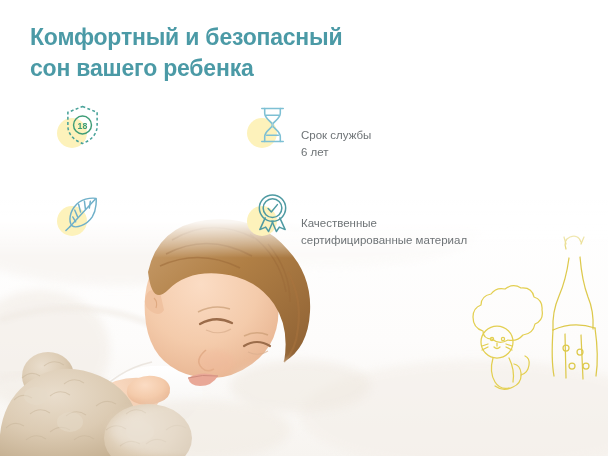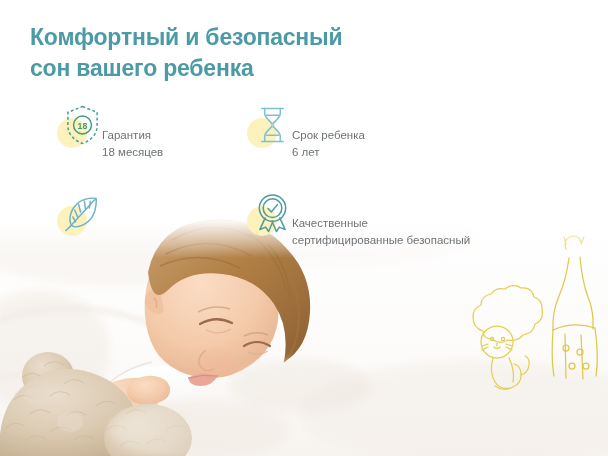--- a/index.html
+++ b/index.html
@@ -74,20 +74,21 @@
     z-index: 5;
     display: grid;
     grid-template-columns: 190px auto;
     grid-row-gap: 14px;
     padding-left: 57px;
   }
 
   .feature {
     display: flex;
     align-items: flex-start;
+    gap: 9px;
   }
 
   .feature-icon {
     position: relative;
     width: 45px;
     height: 46px;
     flex: 0 0 45px;
   }
 
   .feature-icon .blob {
@@ -399,43 +400,39 @@
 
     <div class="feature">
       <div class="feature-icon">
         <div class="blob"></div>
         <svg viewBox="0 0 40 42" fill="none" xmlns="http://www.w3.org/2000/svg">
           <path d="M20 2 L35 8 V22 C35 31 28 37 20 40 C12 37 5 31 5 22 V8 Z" stroke="#4aa39a" stroke-width="1.6" stroke-linejoin="round" stroke-dasharray="3 2.4"></path>
           <circle cx="20" cy="21" r="9.2" stroke="#3f9d77" stroke-width="1.5"></circle>
           <text x="20" y="24.6" text-anchor="middle" font-family="'Liberation Sans', sans-serif" font-size="9" font-weight="bold" fill="#3f9d77">18</text>
         </svg>
       </div>
-      <div class="feature-text">
-        <span>Гарантия</span>
-        <span class="l2">18 месяцев</span>
-      </div>
     </div>
 
     <div class="feature">
       <div class="feature-icon">
         <div class="blob"></div>
         <svg viewBox="0 0 40 42" fill="none" xmlns="http://www.w3.org/2000/svg">
           <g stroke="#7ec0d4" stroke-width="1.6" stroke-linecap="round" stroke-linejoin="round">
             <path d="M9 4 H31"></path>
             <path d="M9 38 H31"></path>
             <path d="M12 4 V9 C12 15 20 18 20 21 C20 24 12 27 12 33 V38"></path>
             <path d="M28 4 V9 C28 15 20 18 20 21 C20 24 28 27 28 33 V38"></path>
             <path d="M13.5 11 H26.5"></path>
             <path d="M14 31.5 H26"></path>
           </g>
           <path d="M20 19 L20 23" stroke="#9ed0df" stroke-width="1.2" stroke-linecap="round"></path>
         </svg>
       </div>
       <div class="feature-text">
-        <span>Срок ребенка</span>
+        <span>Срок службы</span>
         <span class="l2">6 лет</span>
       </div>
     </div>
 
     <div class="feature">
       <div class="feature-icon">
         <div class="blob"></div>
         <svg viewBox="0 0 40 42" fill="none" xmlns="http://www.w3.org/2000/svg">
           <g stroke="#6fb0c9" stroke-width="1.5" stroke-linecap="round" stroke-linejoin="round">
             <path d="M34 6 C34 6 22 4 14 12 C6 20 6 30 9 34 C13 37 24 34 30 25 C35 17 34 6 34 6Z"></path>
@@ -457,19 +454,19 @@
             <circle cx="20" cy="16" r="13.5"></circle>
             <circle cx="20" cy="16" r="9.6"></circle>
             <path d="M15.5 16.4 L18.8 20 L25 12.4"></path>
             <path d="M12.5 26 L7 38 L13 35.5 L16 40 L20.5 29.5"></path>
             <path d="M27.5 26 L33 38 L27 35.5 L24 40 L19.5 29.5"></path>
           </g>
         </svg>
       </div>
       <div class="feature-text">
         <span>Качественные</span>
-        <span class="l2">сертифицированные безопасный</span>
+        <span class="l2">сертифицированные материал</span>
       </div>
     </div>
 
   </div>
 
 </div>
 
 </body></html>

